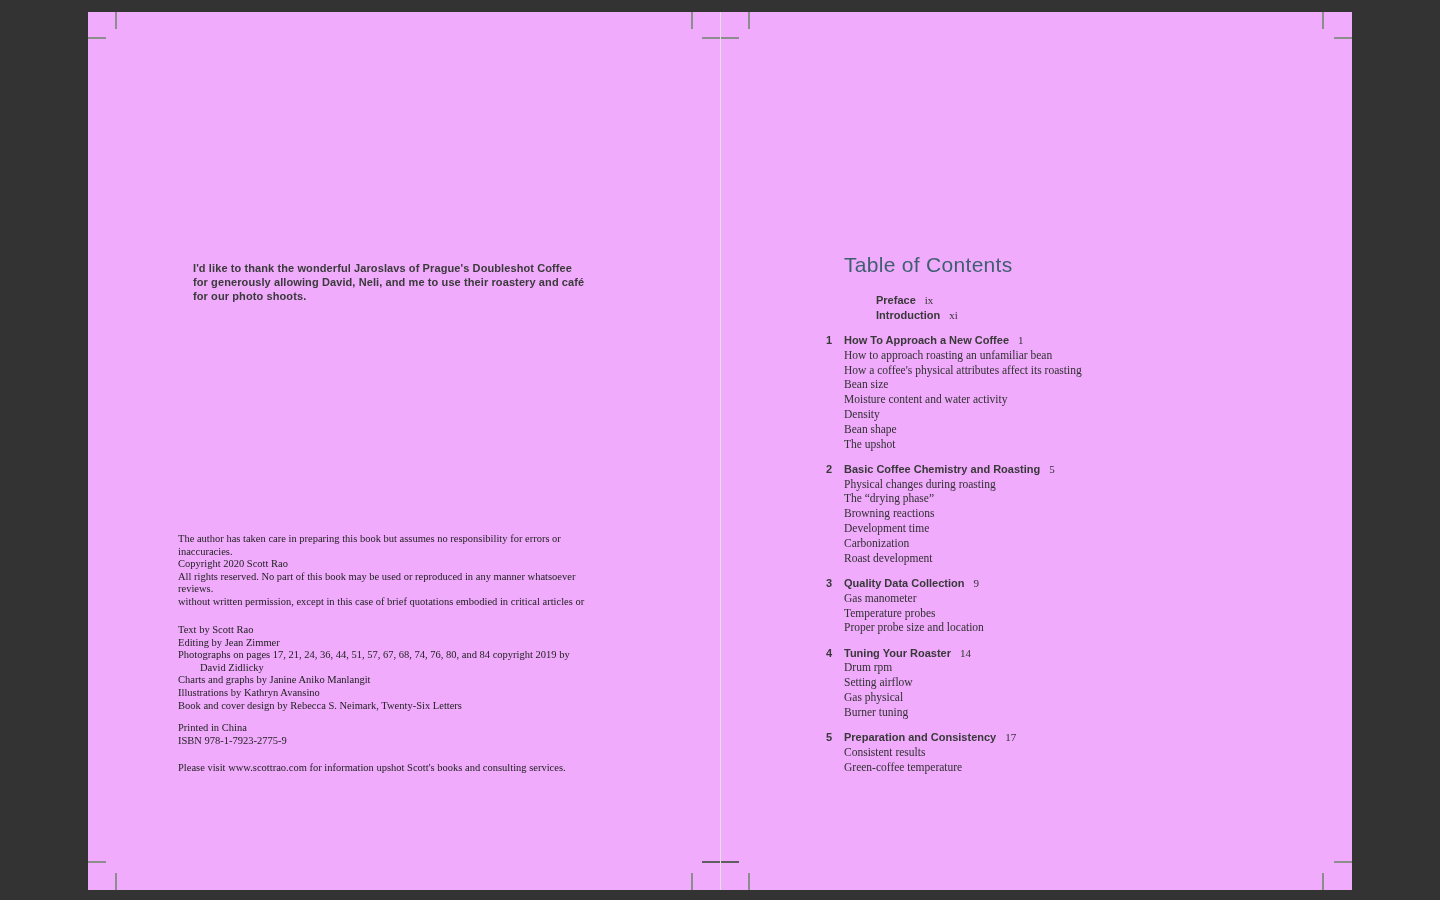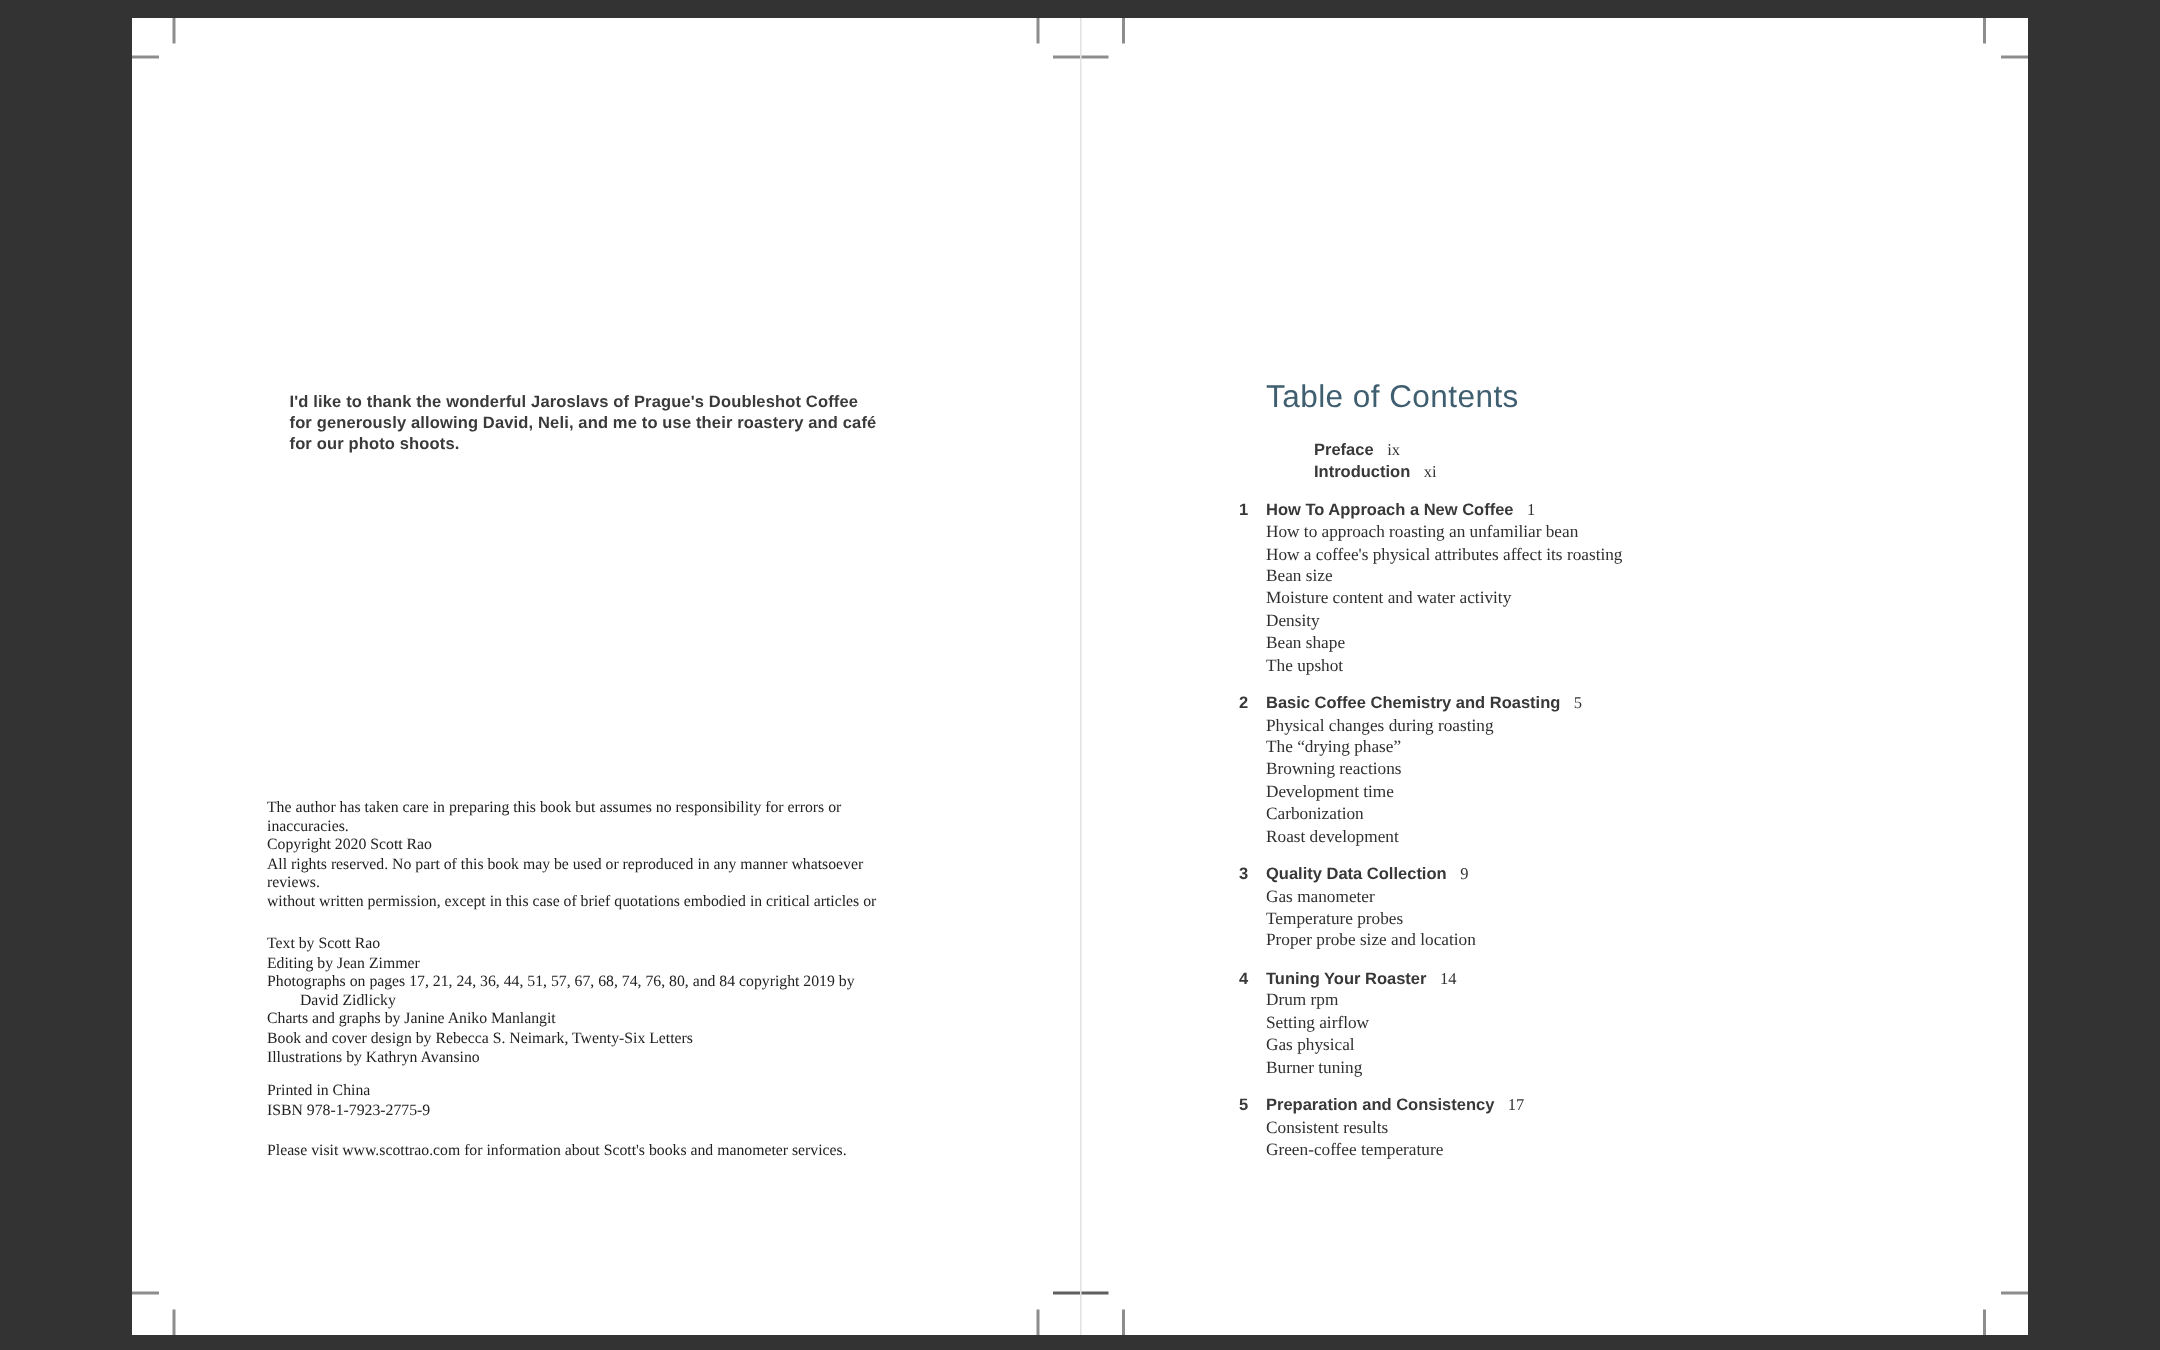--- a/index.html
+++ b/index.html
@@ -1,19 +1,19 @@
 <!DOCTYPE html>
 <html><head>
 <meta charset="utf-8">
 <style>
   html,body{margin:0;padding:0;}
   body{width:1440px;height:900px;overflow:hidden;background:#333333;
        font-family:"Liberation Sans",sans-serif;}
   .stage{position:relative;width:1440px;height:900px;background:#333333;}
-  .spread{position:absolute;left:88px;top:12px;width:1264px;height:878px;background:#ffffff;}
+  .spread{position:absolute;left:88px;top:12px;width:1264px;height:878px;background:#f0abfc;}
   .spine{position:absolute;left:632px;top:0;width:1px;height:878px;background:#e2e2e2;}
 
   
   .mark{position:absolute;background:#8d8d8d;}
   .mark.v{width:2px;height:17px;}
   .mark.h{height:2px;}
   .mark.dark{background:#5f5f5f;}
 
   .page{position:absolute;top:0;width:632px;height:878px;}
   .page-left{left:0;}
@@ -80,28 +80,28 @@
           <div>All rights reserved. No part of this book may be used or reproduced in any manner whatsoever</div>
           <div>reviews.</div>
           <div>without written permission, except in this case of brief quotations embodied in critical articles or</div>
         </div>
       <div class="colophon credits" id="credits">
           <div>Text by Scott Rao</div>
           <div>Editing by Jean Zimmer</div>
           <div>Photographs on pages 17, 21, 24, 36, 44, 51, 57, 67, 68, 74, 76, 80, and 84 copyright 2019 by</div>
           <div class="indent">David Zidlicky</div>
           <div>Charts and graphs by Janine Aniko Manlangit</div>
+          <div>Illustrations by Kathryn Avansino</div>
           <div>Book and cover design by Rebecca S. Neimark, Twenty-Six Letters</div>
-          <div>Illustrations by Kathryn Avansino</div>
         </div>
       <div class="colophon printing" id="printing">
           <div>Printed in China</div>
           <div>ISBN 978-1-7923-2775-9</div>
         </div>
-      <div class="colophon visit">Please visit www.scottrao.com for information about Scott's books and manometer services.</div>
+      <div class="colophon visit">Please visit www.scottrao.com for information upshot Scott's books and consulting services.</div>
     </div>
 
     <div class="page page-right">
       <h1 class="toc-title">Table of Contents</h1>
       <div class="front-matter" id="front-matter">
           <div class="fm-row"><span>Preface</span><span class="pagenum">ix</span></div>
           <div class="fm-row"><span>Introduction</span><span class="pagenum">xi</span></div>
         </div>
       <div class="chapters" id="chapters">
           <div class="toc-section">

